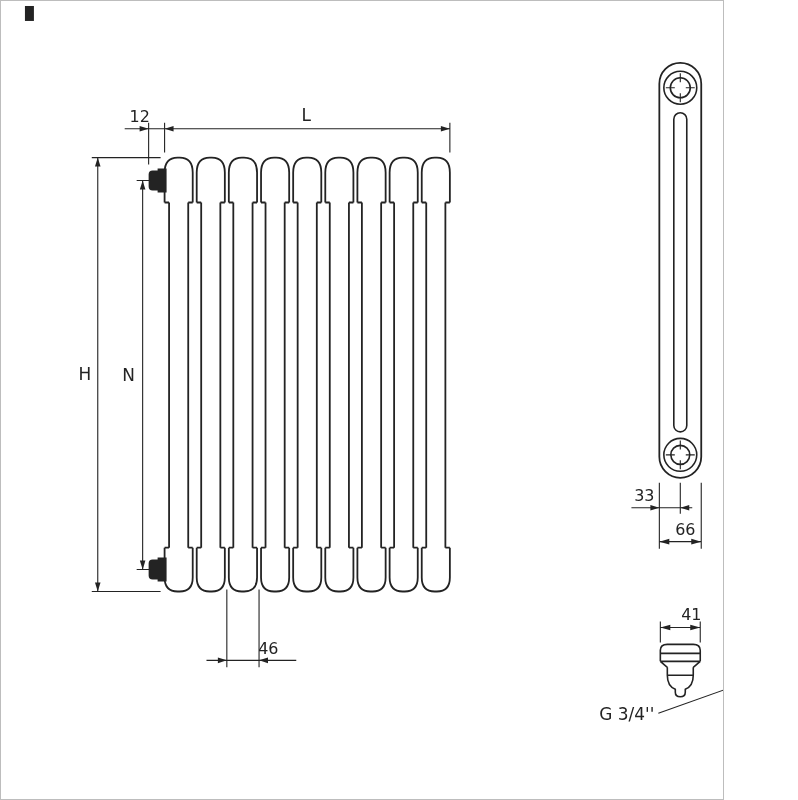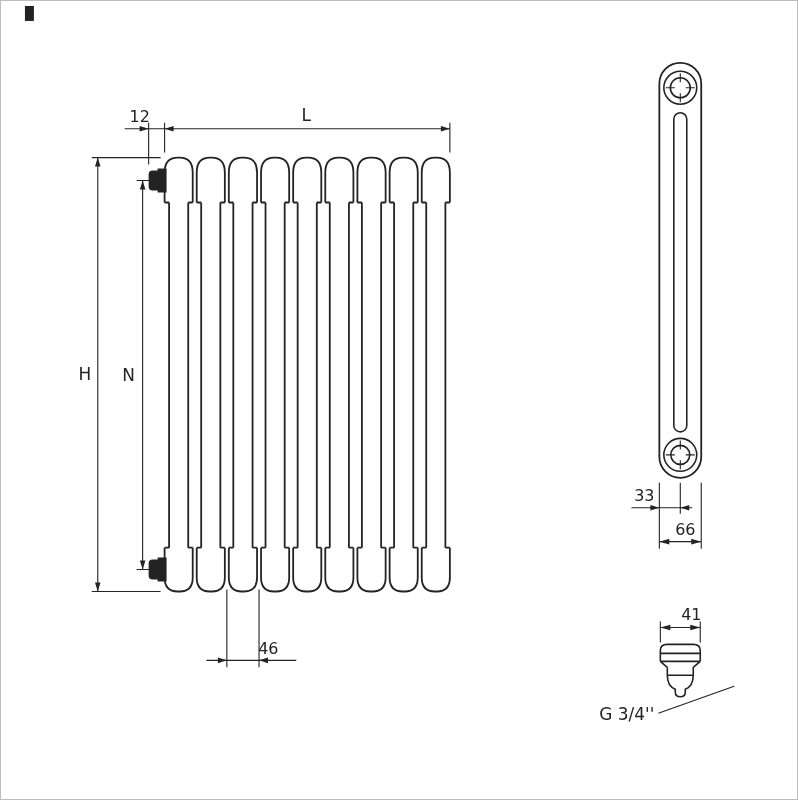--- a/index.html
+++ b/index.html
@@ -1,18 +1,18 @@
 <!DOCTYPE html>
 <html style="--ink: #232323; --bg: #ffffff; --edge: #bdbdbd;"><head>
 <meta charset="utf-8">
 <style>
   :root { --ink:#232323; --bg:#ffffff; --edge:#bdbdbd; }
   html,body { margin:0; padding:0; background:#fff; }
   .page {
-    width:798px; height:800px; box-sizing:border-box;
+    width:724px; height:800px; box-sizing:border-box;
     background:var(--bg); border:1px solid var(--edge);
     position:relative; overflow:hidden;
     font-family:"DejaVu Sans", sans-serif;
   }
   svg { display:block; }
   .ln   { fill:none; stroke:var(--ink); stroke-width:1.8; stroke-linejoin:round; }
   .mid  { fill:none; stroke:var(--ink); stroke-width:1.6; stroke-linejoin:round; }
   .thin { fill:none; stroke:var(--ink); stroke-width:1.1; }
   .fillk{ fill:var(--ink); stroke:none; }
   text  { font-family:"DejaVu Sans", sans-serif; fill:var(--ink); }

